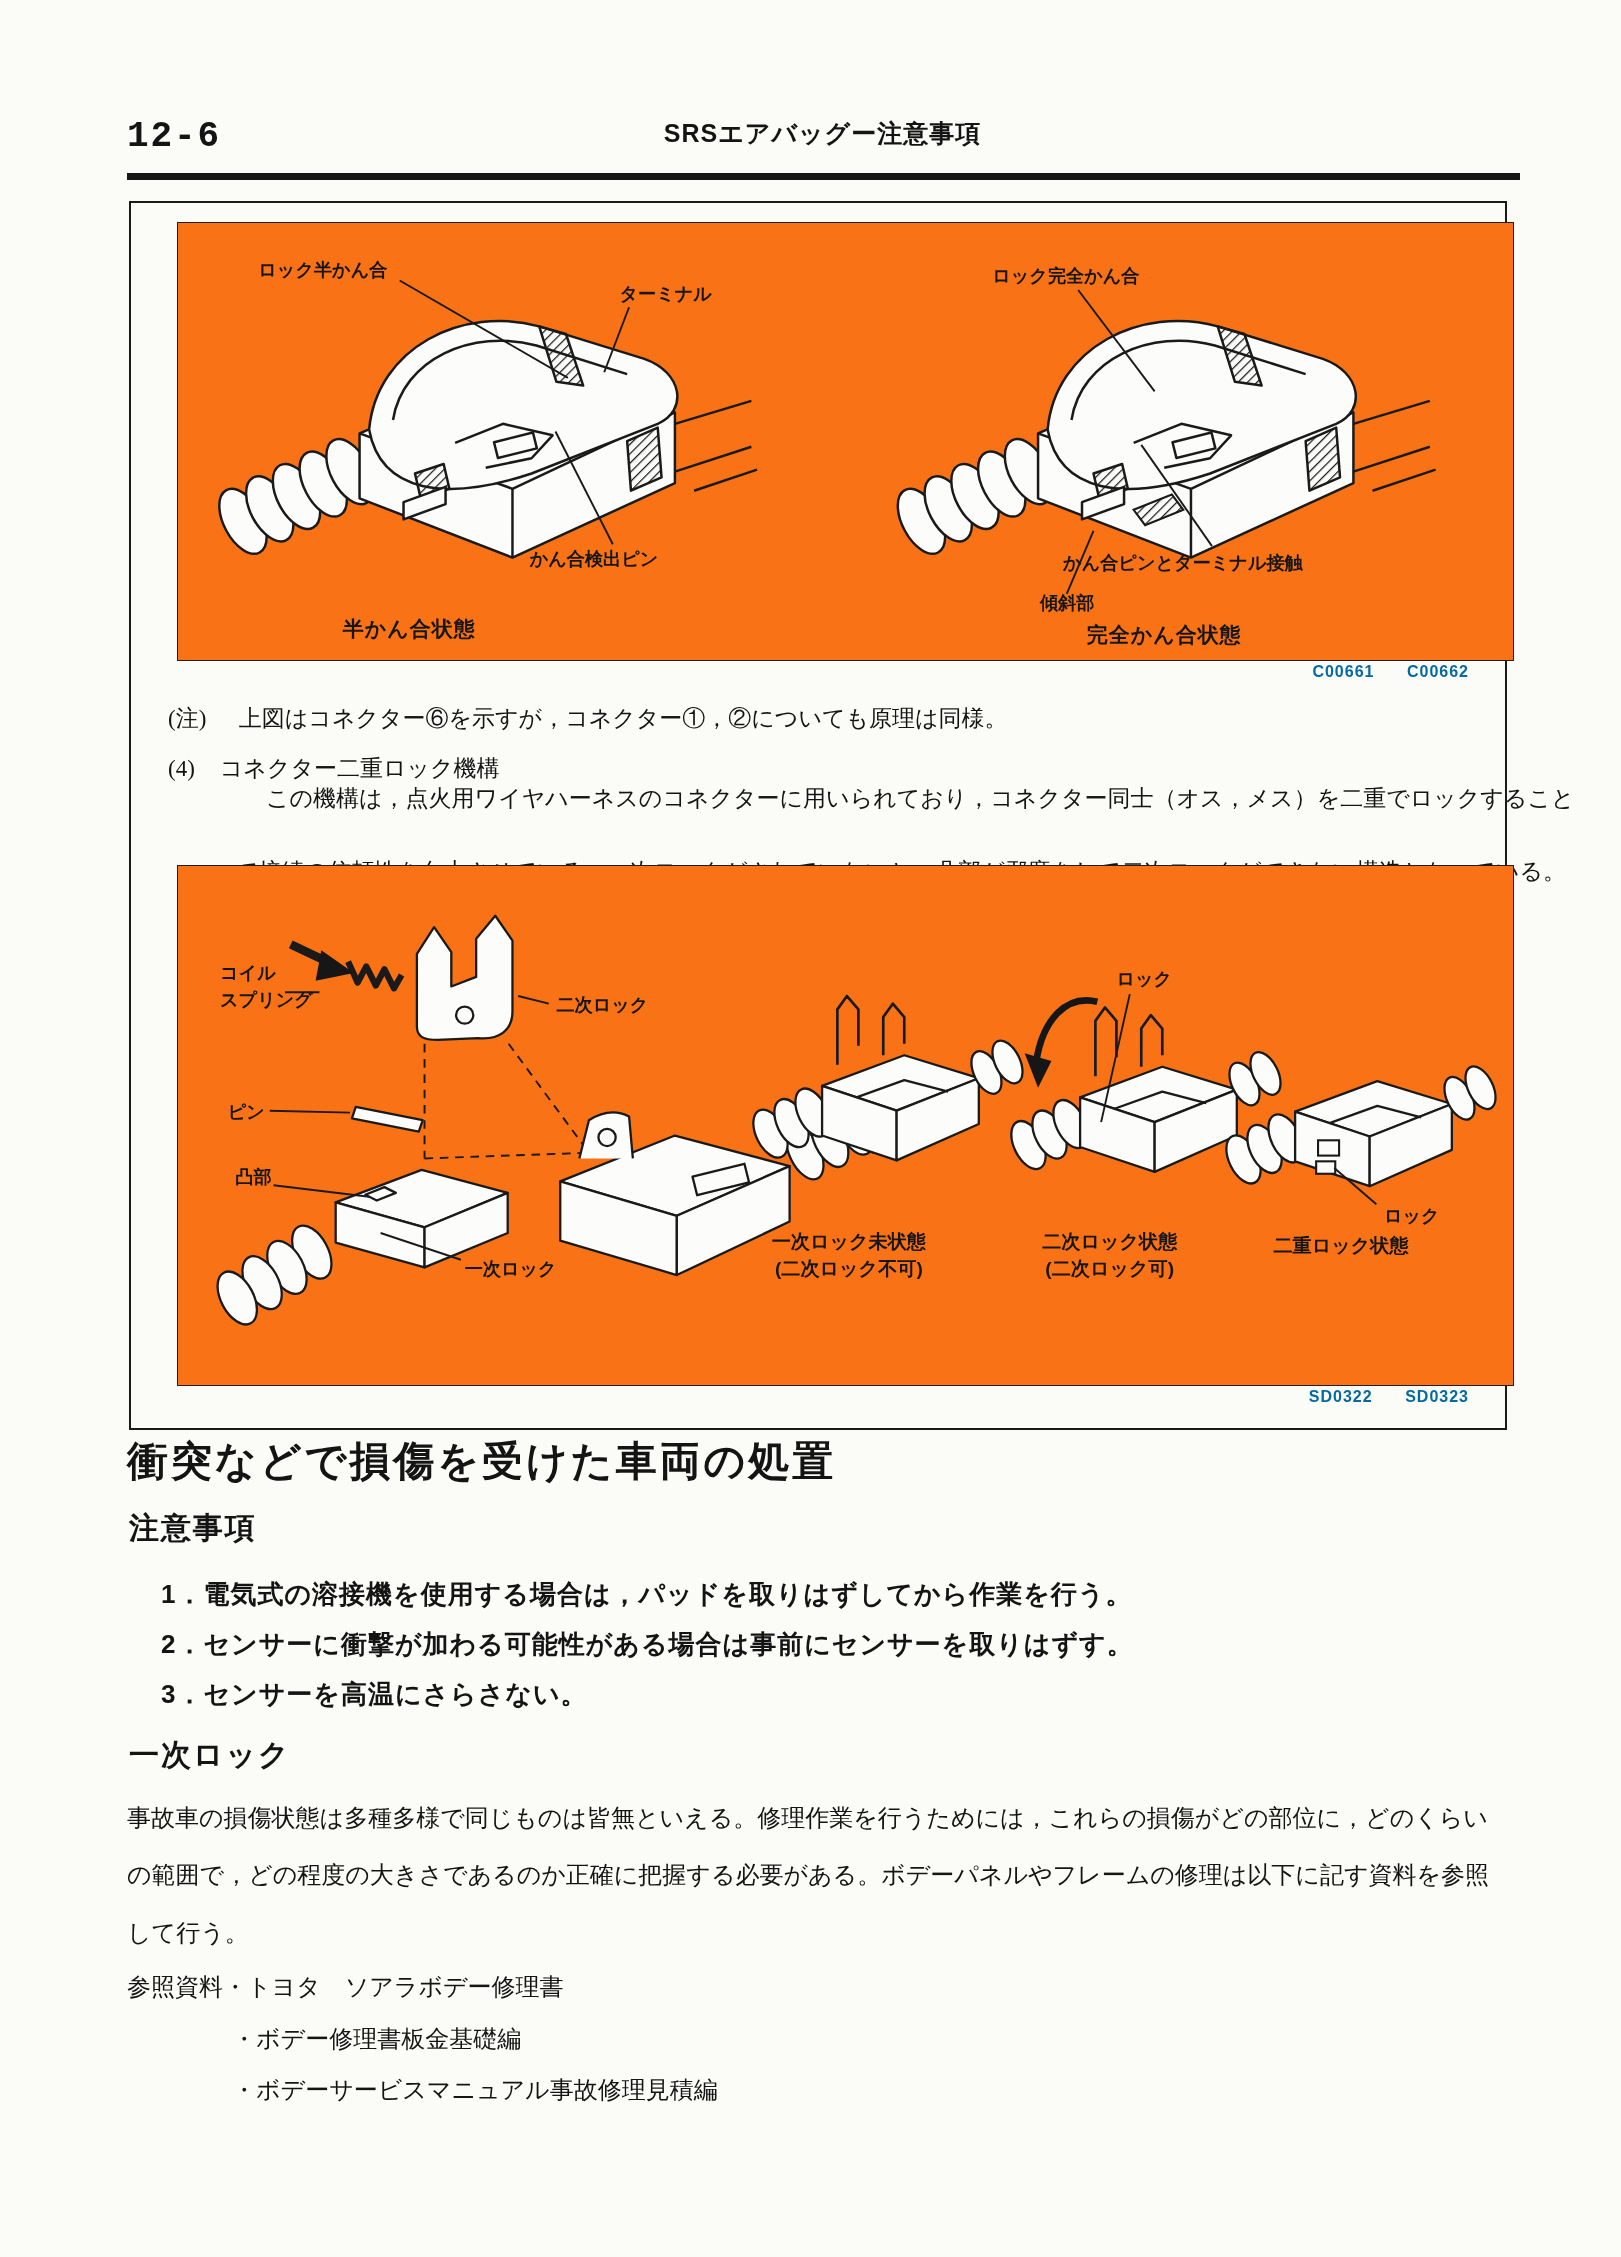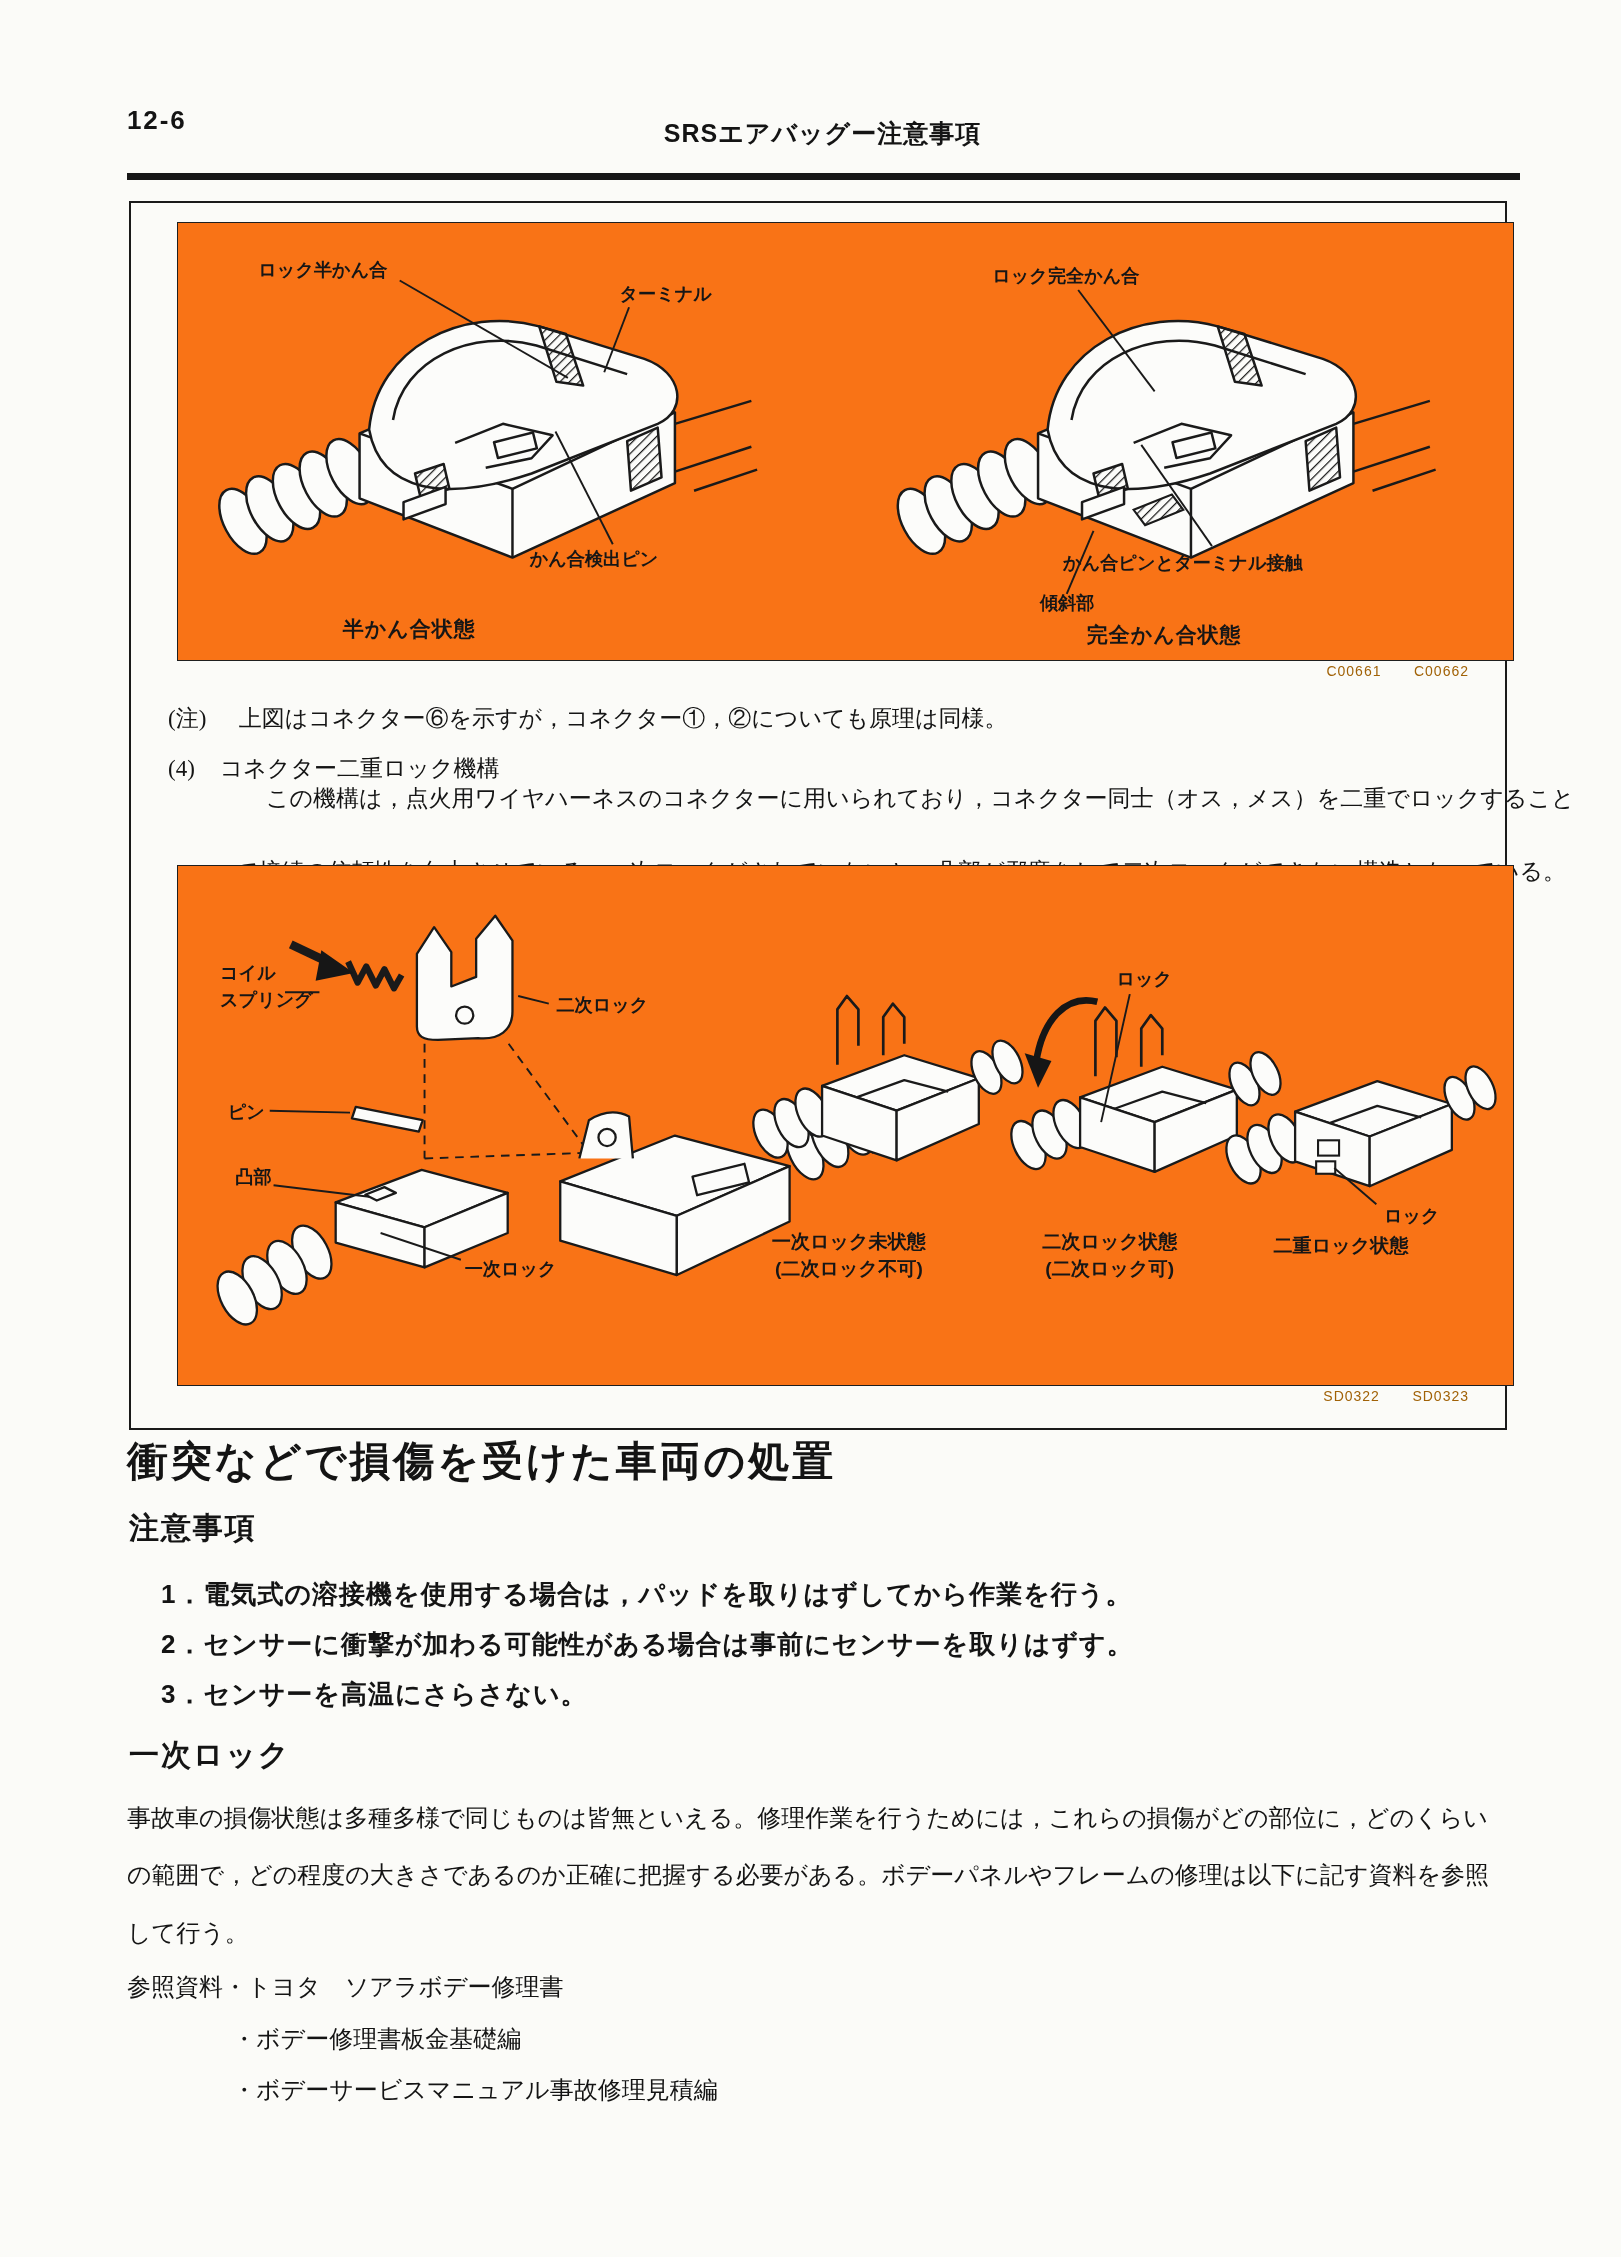--- a/index.html
+++ b/index.html
@@ -1,28 +1,28 @@
 <!DOCTYPE html>
 <html><head>
 <meta charset="utf-8">
 <style>
   html,body{margin:0;padding:0;}
   body{background:#e9e9e7;}
   .page{position:relative;width:1621px;height:2258px;background:#fbfbf8;margin:0 auto;
         font-family:"Liberation Sans",sans-serif;color:#141414;overflow:hidden;}
   .abs{position:absolute;white-space:nowrap;}
   .serif{font-family:"Liberation Serif",serif;}
-  .hdr-num{left:127px;top:105px;font-size:26px;font-weight:700;letter-spacing:1.9px;}
+  .hdr-num{left:127px;top:116px;font-size:36px;font-weight:700;letter-spacing:1.9px;font-family:Liberation Mono, monospace;}
   .hdr-title{left:440px;top:117px;width:765px;text-align:center;font-size:25px;font-weight:700;letter-spacing:1px;}
   .hdr-rule{left:127px;top:173px;width:1393px;height:6.7px;background:#171717;}
   .outer-box{left:129px;top:201px;width:1374px;height:1225px;border:2.4px solid #1a1a1a;}
   .figbox{border:1.9px solid #1f1f1f;background:#f97316;margin-left:32px;}
   .fig1{left:145px;top:222px;width:1335px;height:437px;}
   .fig2{left:145px;top:865px;width:1335px;height:519px;}
-  .codes{font-size:14px;font-weight:400;letter-spacing:1px;color:#a16207;text-align:right;width:1324px;left:145px;}
+  .codes{font-size:16px;font-weight:700;letter-spacing:1px;color:#0369a1;text-align:right;width:1324px;left:145px;}
   .codes span{margin-left:32.5px;}
   .codes1{top:663px;}
   .codes2{top:1388px;}
   .note-line{font-size:23px;}
   .mk{margin-right:32.5px;}
   .mk2{margin-right:25px;}
   .sec-title{left:127px;top:1434px;font-size:41px;font-weight:800;letter-spacing:2.9px;}
   .sub-hd{font-size:30px;font-weight:800;letter-spacing:1.9px;left:129px;font-family:Liberation Mono, monospace;}
   .prec{left:161px;font-size:26px;font-weight:700;letter-spacing:1px;}
   .para{left:127px;font-size:24px;}

